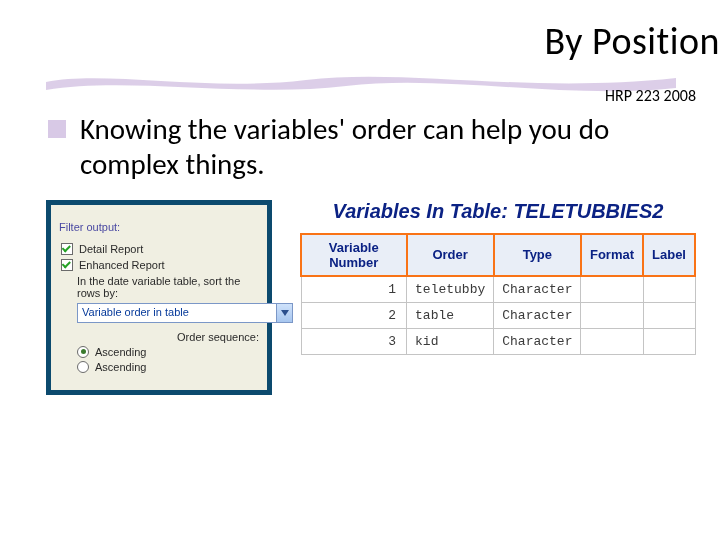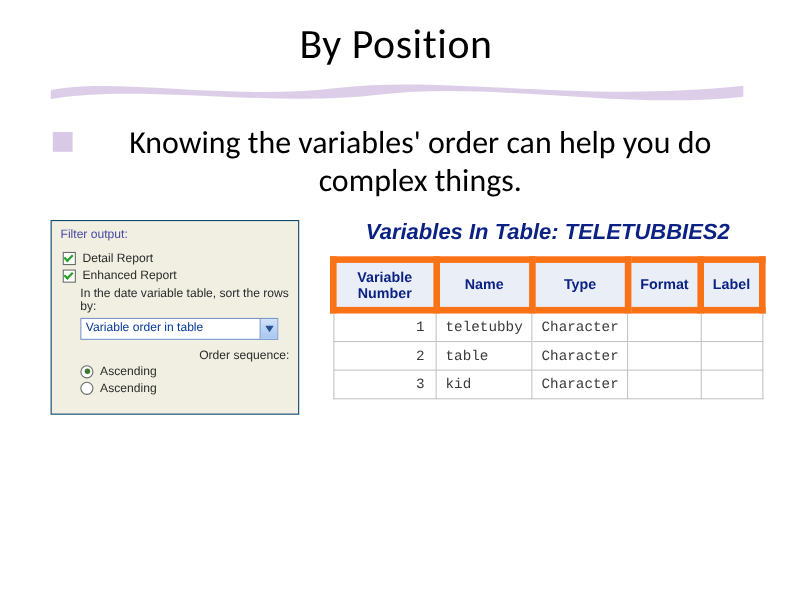--- a/index.html
+++ b/index.html
@@ -1,67 +1,68 @@
 <!DOCTYPE html>
 <html><head>
 <meta charset="utf-8">
 <style>
   * { box-sizing: border-box; margin: 0; padding: 0; }
   html, body { width: 720px; height: 540px; font-family: Calibri, Arial, sans-serif; background: #fff; color: #000; }
   .slide { position: relative; width: 720px; height: 540px; }
 
-  .title { text-align: center; font-size: 38px; font-weight: 400; margin-top: 18px; letter-spacing: 0.5px; }
+  .title { text-align: right; font-size: 38px; font-weight: 400; margin-top: 18px; letter-spacing: 0.5px; }
 
   .brush-rule { position: relative; height: 22px; margin-top: 8px; }
   .brush-rule svg { position: absolute; left: 46px; top: 0; }
 
   .course-label { position: absolute; right: 24px; top: 68px; font-size: 16px; }
 
-  .bullet-row { display: flex; align-items: flex-start; margin: 18px 36px 0 48px; text-align: center; }
+  .bullet-row { display: flex; align-items: flex-start; margin: 18px 36px 0 48px; }
   .bullet-mark { width: 18px; height: 18px; background: #d8c9e6; margin-top: 8px; margin-right: 14px; flex: 0 0 18px; }
   .bullet-text { font-size: 29px; line-height: 1.2; }
 
   .content-row { display: flex; align-items: flex-start; margin-top: 18px; margin-left: 46px; margin-right: 24px; gap: 28px; }
 
   
-  .panel { width: 226px; background: #f0efe2; border: 1px solid #0c4a6e; padding: 6px 8px 14px 8px; font-family: Tahoma, Arial, sans-serif; font-size: 11px; color: #2a2a2a; }
+  .panel { width: 226px; background: #f0efe2; border: 5px solid #0c4a6e; padding: 16px 8px 14px 8px; font-family: Tahoma, Arial, sans-serif; font-size: 11px; color: #2a2a2a; }
   .group-label { color: #4a49a2; font-size: 11px; margin-bottom: 6px; display: inline-block; }
   .chk-row { display: flex; align-items: center; margin: 4px 0 4px 2px; }
   .chk { width: 12px; height: 12px; border: 1px solid #6b6b6b; background: #fff; margin-right: 6px; display: inline-flex; align-items: center; justify-content: center; }
   .chk.checked::after { content: ""; width: 6px; height: 3px; border-left: 2px solid #25a225; border-bottom: 2px solid #25a225; transform: rotate(-45deg) translate(0,-1px); }
   .indent { margin-left: 18px; margin-top: 4px; font-size: 11px; }
-  .select { display: flex; align-items: stretch; width: 180px; height: 20px; border: 1px solid #7b97c7; background: #fff; margin: 4px 0 8px 18px; }
+  .select { display: flex; align-items: stretch; width: 216px; height: 20px; border: 1px solid #7b97c7; background: #fff; margin: 4px 0 8px 18px; }
   .select-text { flex: 1; padding: 2px 4px; color: #063a9a; font-size: 11px; white-space: nowrap; overflow: hidden; }
   .select-btn { width: 16px; background: linear-gradient(#cfe2fb,#a7c6ef); border-left: 1px solid #7b97c7; display: flex; align-items: center; justify-content: center; }
   .select-btn svg { display: block; }
   .sub-label { margin-left: 18px; font-size: 11px; margin-bottom: 2px; text-align: right; }
   .radio-row { display: flex; align-items: center; margin: 3px 0 3px 18px; }
   .radio { width: 12px; height: 12px; border: 1px solid #6b6b6b; border-radius: 50%; background: #fff; margin-right: 6px; display: inline-flex; align-items: center; justify-content: center; }
   .radio.checked::after { content: ""; width: 5px; height: 5px; background: #3a7a2e; border-radius: 50%; }
 
   
   .var-block { flex: 1; }
   .var-title { text-align: center; font-family: Arial, sans-serif; font-weight: bold; font-style: italic; color: #0b2284; font-size: 20px; margin-bottom: 10px; }
   .var-table { width: 100%; border-collapse: collapse; font-family: "Courier New", monospace; font-size: 13px; }
-  .var-table th { font-family: Arial, sans-serif; font-weight: bold; color: #0b2284; border: 6px solid #f97316; background: #e9eef7; padding: 5px 8px; font-size: 13px; }
+  .var-table th { font-family: Arial, sans-serif; font-weight: bold; color: #0b2284; border: 2px solid #f97316; background: #e9eef7; padding: 5px 8px; font-size: 13px; }
   .var-table td { border: 1px solid #c4c4c4; padding: 5px 8px; color: #3a3a3a; }
   .var-table td.num { text-align: right; padding-right: 10px; }
 </style>
 </head>
 <body>
 
 <div class="slide">
   <h1 class="title">By Position</h1>
 
   <div class="brush-rule">
     <svg width="630" height="22" viewBox="0 0 630 22">
       <path d="M0 10 C 60 -2, 160 20, 260 8 C 360 -4, 480 22, 630 6 L630 16 C 520 28, 400 2, 300 14 C 200 26, 80 4, 0 18 Z" fill="#d8c9e6" opacity="0.9"></path>
     </svg>
   </div>
 
+  <div class="course-label">HRP 223 2008</div>
 
   <div class="bullet-row">
     <span class="bullet-mark"></span>
     <div class="bullet-text">Knowing the variables' order can help you do complex things.</div>
   </div>
 
   <div class="content-row">
 
     <div class="panel">
       <span class="group-label">Filter output:</span>
@@ -100,21 +101,21 @@
     </div>
 
     <div class="var-block">
       <div class="var-title">
         <span>Variables In Table: </span><span>TELETUBBIES2</span>
       </div>
       <table class="var-table">
         <thead>
           <tr>
             <th>Variable Number</th>
-            <th>Name</th>
+            <th>Order</th>
             <th>Type</th>
             <th>Format</th>
             <th>Label</th>
           </tr>
         </thead>
         <tbody>
           <tr>
             <td class="num">1</td>
             <td>teletubby</td>
             <td>Character</td>

